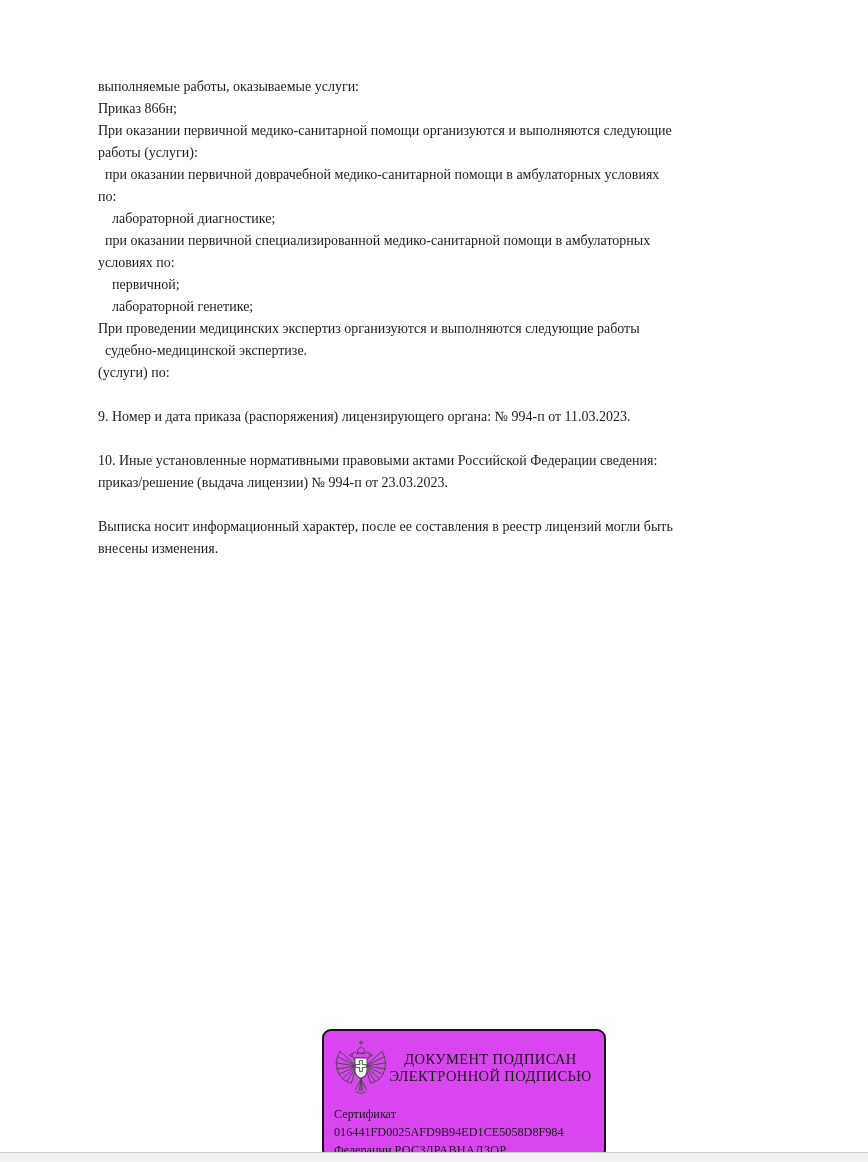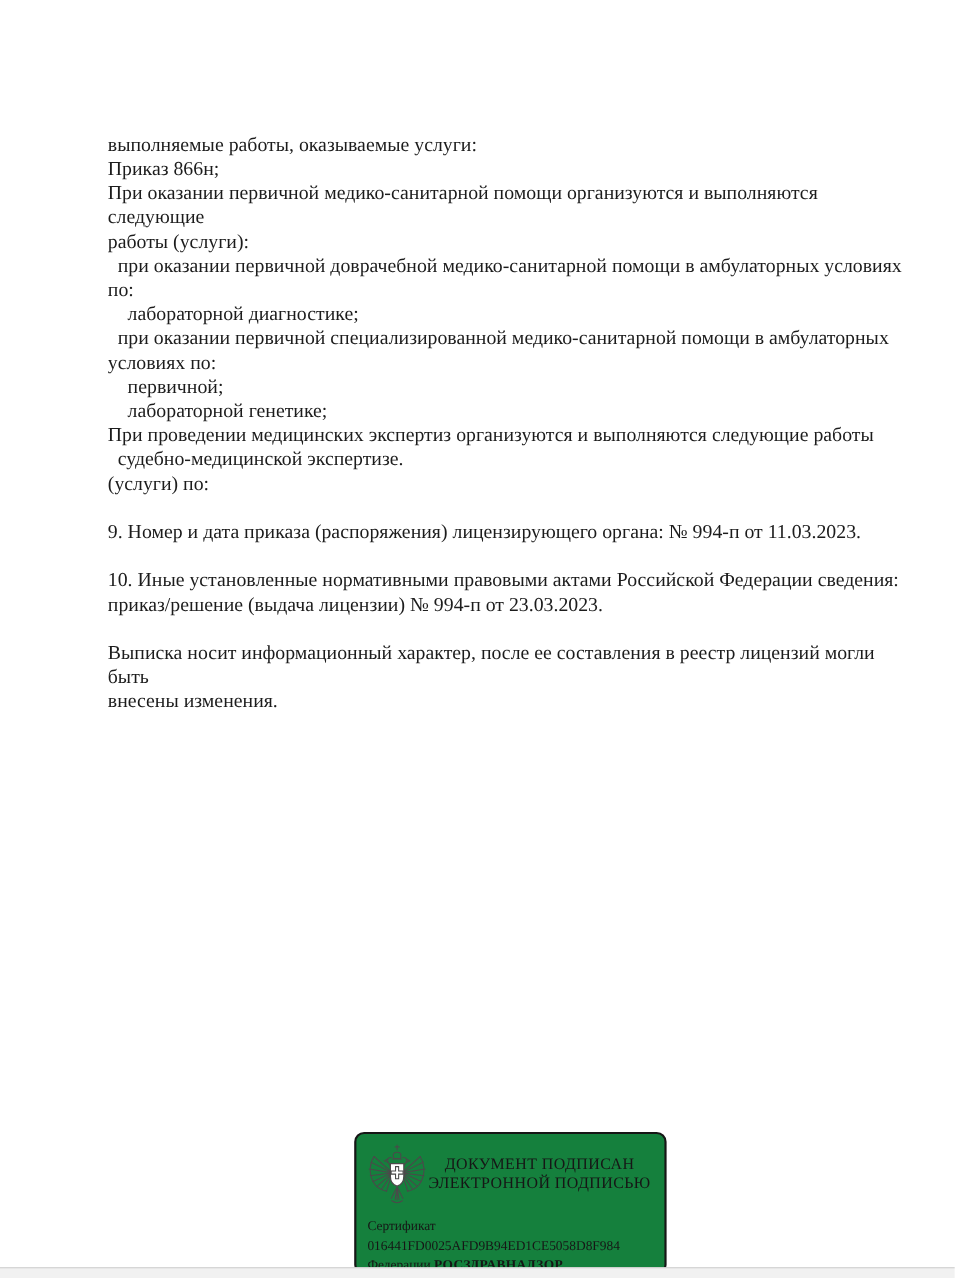--- a/index.html
+++ b/index.html
@@ -8,36 +8,35 @@
     background: #ffffff;
     position: relative;
     overflow: hidden;
     font-family: "Liberation Serif", serif;
     color: #1c1c1c;
   }
   .doc-body {
     position: absolute;
     left: 98px; top: 76px;
     width: 726px;
-    font-size: 18px;
+    font-size: 14px;
     line-height: 22px;
-    margin-top: 44px;
   }
   .line {
     min-height: 22px;
     white-space: pre-wrap;
   }
   .stamp {
     position: absolute;
     left: 322px; top: 1029px;
     width: 284px; height: 130px;
     box-sizing: border-box;
     border: 2px solid #161616;
     border-radius: 9px;
-    background: #15803d;
+    background: #d946ef;
   }
   .stamp-top {
     display: flex;
     align-items: center;
     height: 62px;
     padding: 6px 8px 0 9px;
   }
   .emblem-wrap { flex: 0 0 56px; width: 56px; height: 58px; }
   .stamp-title {
     flex: 1;
@@ -47,21 +46,21 @@
     letter-spacing: 0.4px;
     color: #161616;
     padding-right: 4px;
   }
   .stamp-details {
     padding: 6px 6px 0 10px;
     font-size: 12.2px;
     line-height: 18px;
     color: #161616;
   }
-  .owner-value { font-weight: bold; letter-spacing: 0.3px; }
+  .owner-value { font-weight: normal; letter-spacing: 0.3px; }
   .footer-strip {
     position: absolute;
     left: 0; right: 0; bottom: 0;
     height: 9px;
     background: #f1f1f1;
     border-top: 1px solid #cfcfcf;
   }
   svg .st { stroke: #4a4a4a; stroke-width: 1.1; fill: none; stroke-linecap: round; }
 </style>
 </head>

